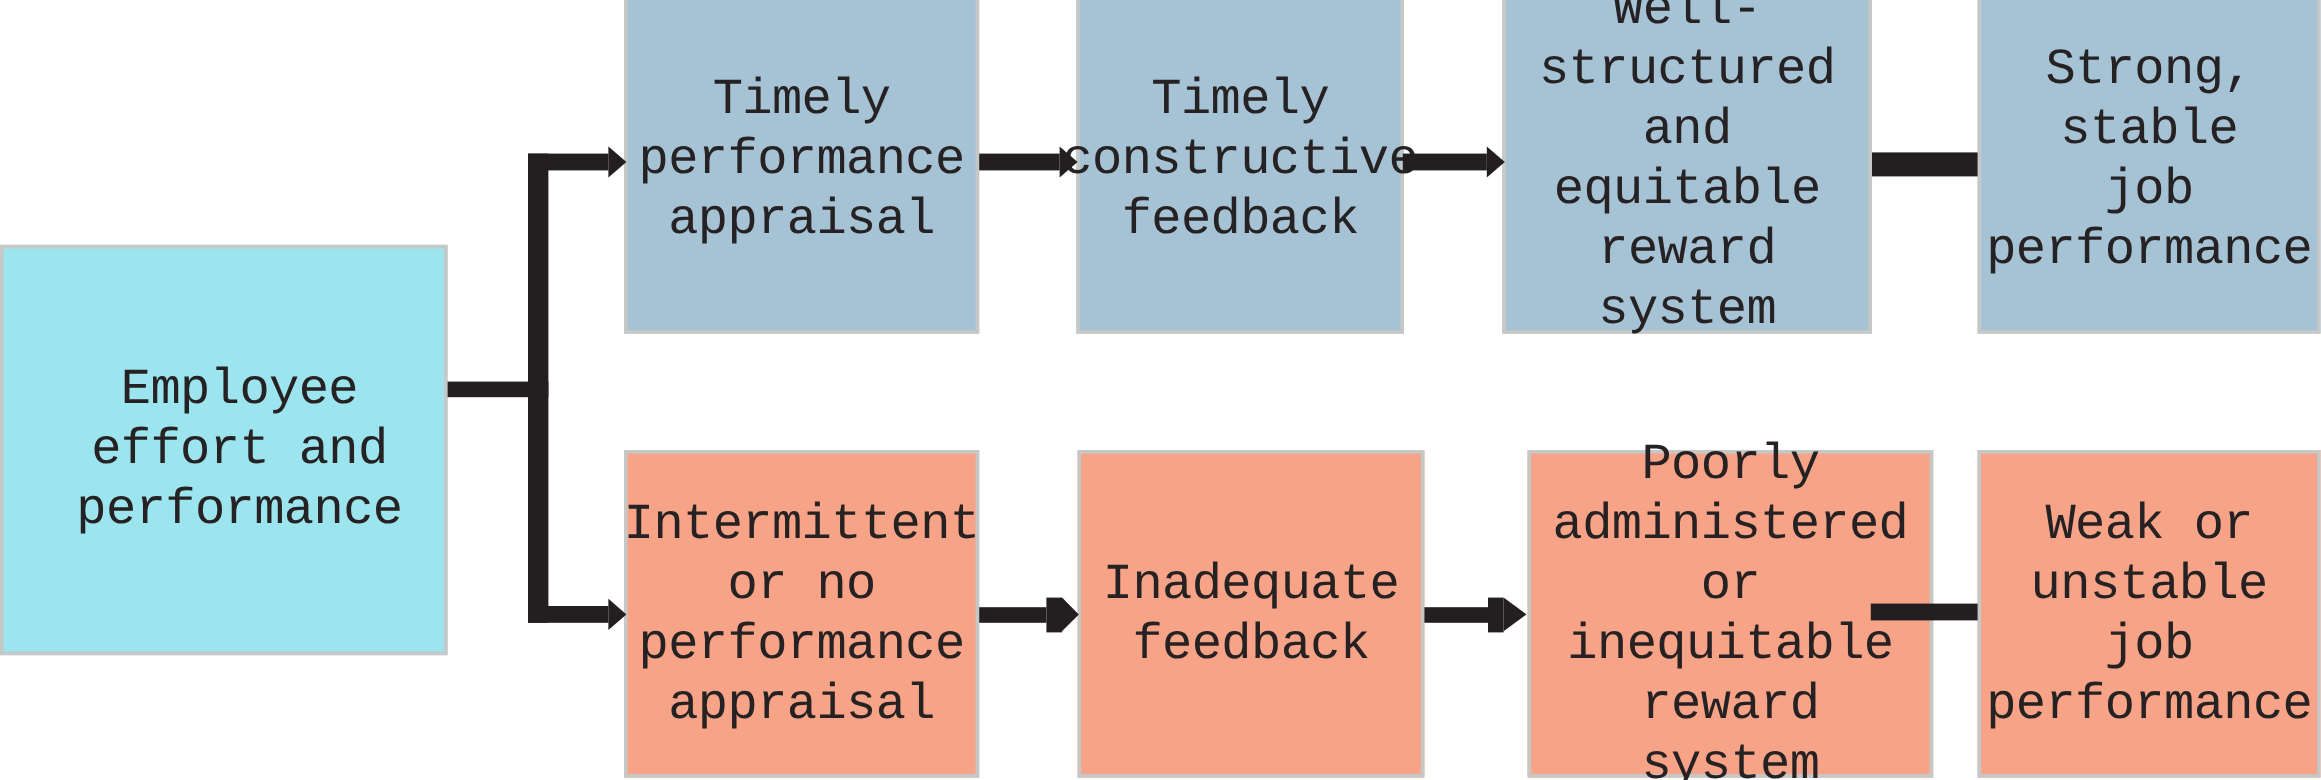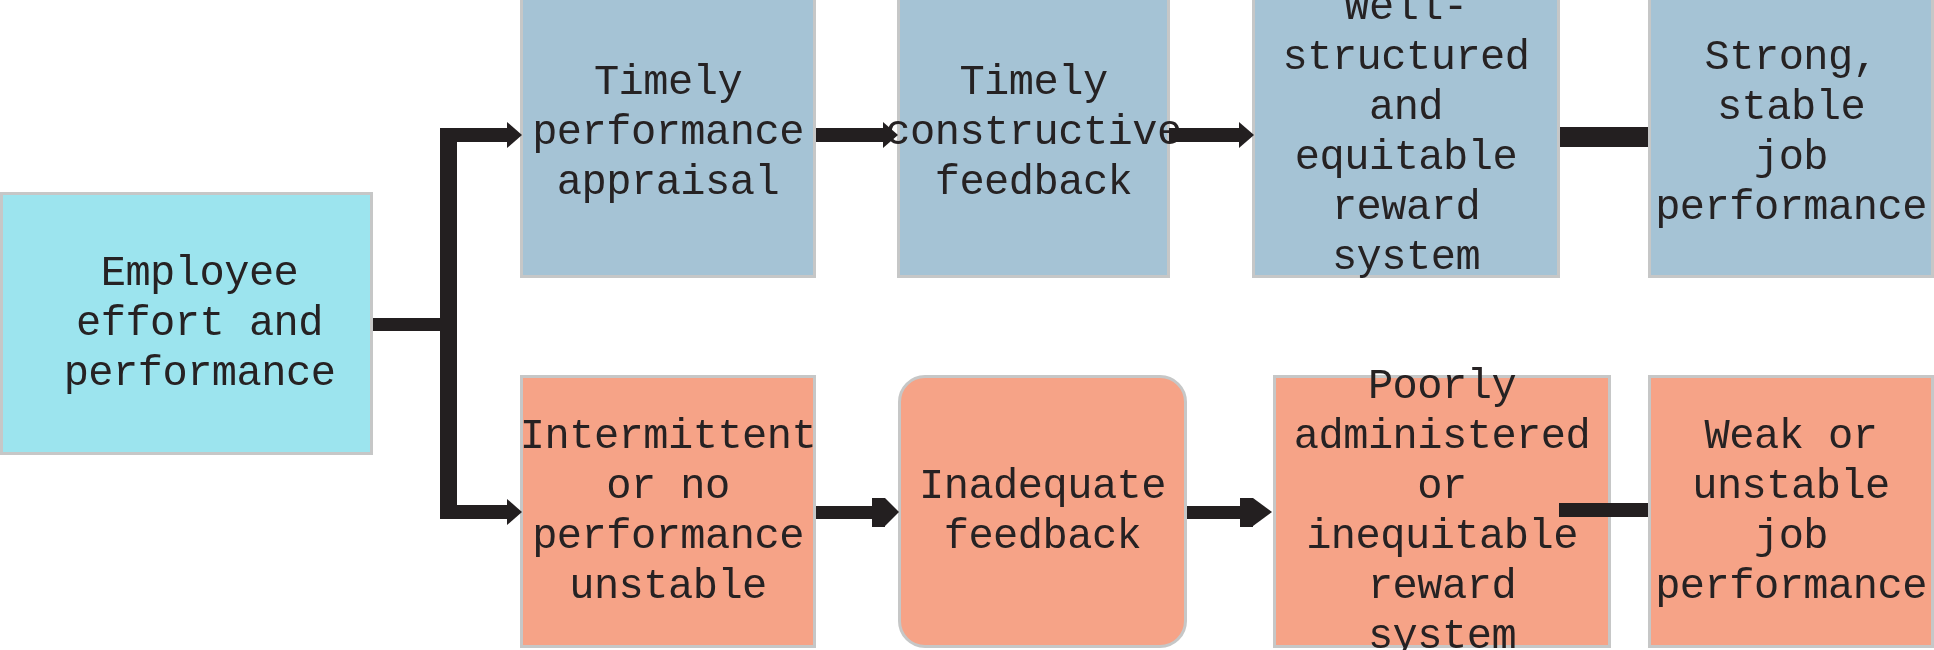--- a/index.html
+++ b/index.html
@@ -23,27 +23,27 @@
     font-size: 42px;
     line-height: 50px;
     letter-spacing: -0.5px;
     white-space: pre-line;
   }
   .fill-source   { background: var(--source_fill,   #9ce4ee); }
   .fill-positive { background: var(--positive_fill, #a5c3d5); }
   .fill-negative { background: var(--negative_fill, #f6a387); }
 
   
-  .n-source { left: 0px;    top: 192px; width: 373px; height: 263px; padding-left: 26px; }
+  .n-source { left: 0px;    top: 204px; width: 373px; height: 342px; padding-left: 26px; }
   .n-t1 { left: 520px;  top: -12px; width: 296px; height: 290px; }
   .n-t2 { left: 897px;  top: -12px; width: 273px; height: 290px; }
   .n-t3 { left: 1252px; top: -12px; width: 308px; height: 290px; }
   .n-t4 { left: 1648px; top: -12px; width: 286px; height: 290px; }
   .n-b1 { left: 520px;  top: 375px; width: 296px; height: 273px; }
-  .n-b2 { left: 898px;  top: 375px; width: 289px; height: 273px; border-radius: 27px; }
+  .n-b2 { left: 898px;  top: 375px; width: 289px; height: 273px; }
   .n-b3 { left: 1273px; top: 375px; width: 338px; height: 273px; }
   .n-b4 { left: 1648px; top: 375px; width: 286px; height: 273px; text-align: center; }
 
   
   .seg { position: absolute; background: var(--connector, #231f20); }
   .c-src          { left: 373px;  top: 318px; width: 84px; height: 13px; }
   .c-trunk        { left: 440px;  top: 128px; width: 17px; height: 391px; }
   .c-top-branch   { left: 440px;  top: 128px; width: 67px; height: 14px; }
   .c-bot-branch   { left: 440px;  top: 505px; width: 67px; height: 14px; }
   .c-t1-t2        { left: 816px;  top: 128px; width: 67px; height: 14px; }
@@ -105,21 +105,21 @@
   <div class="node fill-positive n-t4">
     <span class="label">Strong, stable
 job
 performance</span>
   </div>
 
   <div class="node fill-negative n-b1">
     <span class="label">Intermittent
 or no
 performance
-unstable</span>
+appraisal</span>
   </div>
   <div class="node fill-negative n-b2">
     <span class="label">Inadequate
 feedback</span>
   </div>
   <div class="node fill-negative n-b3">
     <span class="label">Poorly
 administered
 or inequitable
 reward

